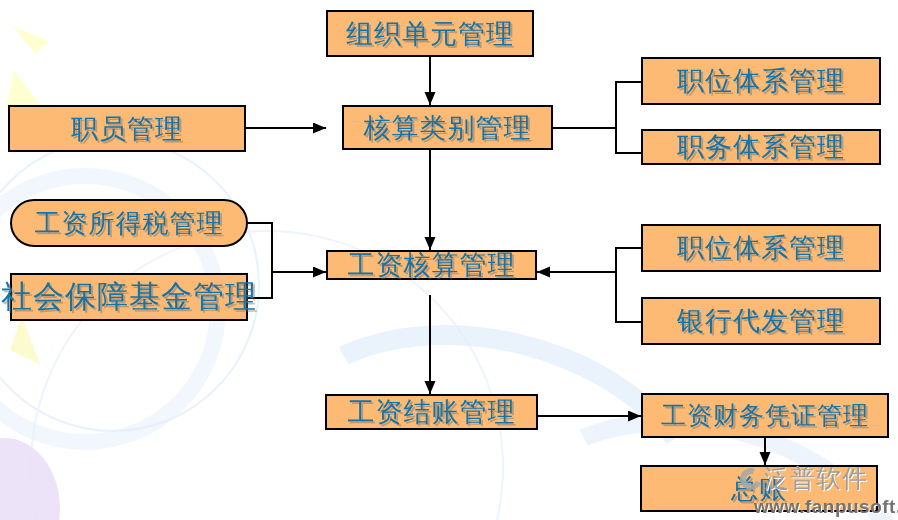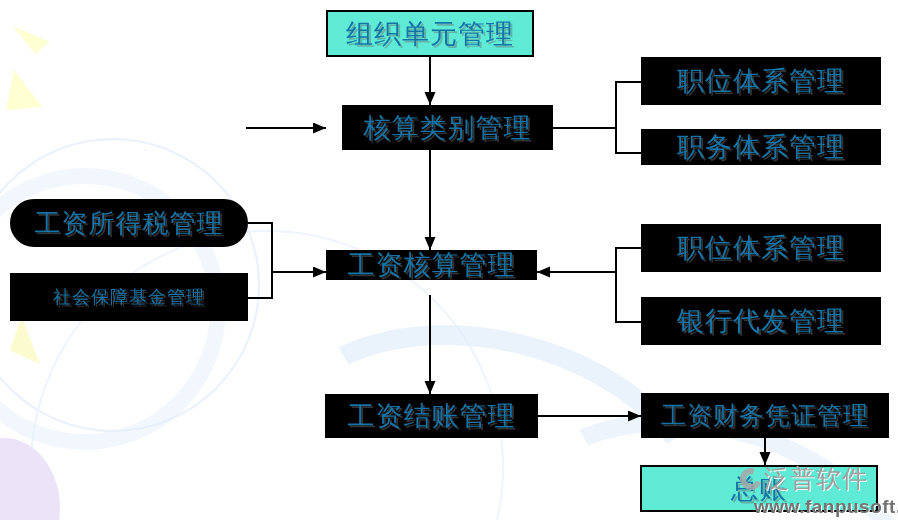--- a/index.html
+++ b/index.html
@@ -30,39 +30,39 @@
   .blob1 { left:-52px; top:438px; width:112px; height:140px; background:#eadef7;
           border-radius:50%; opacity:.85; }
 
   
   #edges { position:absolute; left:0; top:0; z-index:1; }
   #edges line { stroke:#000; stroke-width:2; }
 
   
   .node {
     position:absolute; z-index:2; box-sizing:border-box;
-    border:2px solid #000; background:#000000;
+    border:2px solid #000; background:#fdba74;
     display:flex; align-items:center; justify-content:center;
     font-size:27px; letter-spacing:1px; color:#1474a8;
     text-shadow:2px 2px 0 rgba(110,110,110,.45);
     white-space:nowrap;
   }
-  .node.gray { background:#5eead4; }
+  .node.gray { background:#fdba74; }
 
   #n-org_unit            { left:326px; top:10px;  width:208px; height:47px; }
   #n-employee            { left:8px;   top:105px; width:238px; height:47px; }
   #n-accounting_category { left:342px; top:105px; width:211px; height:45px; }
   #n-position_system     { left:641px; top:57px;  width:240px; height:48px; }
   #n-job_system          { left:641px; top:129px; width:240px; height:36px; }
   #n-income_tax          { left:10px;  top:199px; width:238px; height:48px; font-size:26px;border-radius:24px; }
-  #n-social_security     { left:10px;  top:273px; width:238px; height:48px; font-size:18px; }
+  #n-social_security     { left:10px;  top:273px; width:238px; height:48px; font-size:31px; }
   #n-salary_accounting   { left:326px; top:250px; width:211px; height:30px; }
   #n-salary_payment      { left:641px; top:224px; width:240px; height:48px; }
   #n-bank_payment        { left:641px; top:297px; width:240px; height:48px;text-align:center; }
-  #n-salary_settlement   { left:325px; top:394px; width:213px; height:44px; }
+  #n-salary_settlement   { left:325px; top:394px; width:213px; height:36px; }
   #n-salary_voucher      { left:641px; top:393px; width:248px; height:45px; font-size:25px; }
   #n-general_ledger      { left:640px; top:465px; width:238px; height:47px; }
 
   
   .watermark { position:absolute; z-index:3; left:740px; top:462px; width:158px; text-align:left; }
   .wm-row { display:flex; align-items:center;font-family:Liberation Mono, monospace; }
   .wm-logo { display:inline-block; width:22px; height:22px; box-sizing:border-box;
              border:6px solid #a7a7a7; border-right-color:transparent; border-radius:50%;
              transform:rotate(-25deg); opacity:.85; }
   .wm-brand { font-size:25px; color:#9d9d9d; letter-spacing:1px; margin-left:2px;
@@ -115,20 +115,21 @@
     <line x1="616" y1="272" x2="537" y2="272" marker-end="url(#ah)"></line>
 
     <line x1="430" y1="295" x2="430" y2="394" marker-end="url(#ah)"></line>
 
     <line x1="538" y1="416" x2="641" y2="416" marker-end="url(#ah)"></line>
 
     <line x1="765" y1="438" x2="765" y2="465" marker-end="url(#ah)"></line>
   </svg>
 
   <div class="node gray" id="n-org_unit">组织单元管理</div>
+  <div class="node gray" id="n-employee">职员管理</div>
   <div class="node" id="n-accounting_category">核算类别管理</div>
   <div class="node" id="n-position_system">职位体系管理</div>
   <div class="node" id="n-job_system">职务体系管理</div>
   <div class="node" id="n-income_tax">工资所得税管理</div>
   <div class="node" id="n-social_security">社会保障基金管理</div>
   <div class="node" id="n-salary_accounting">工资核算管理</div>
   <div class="node" id="n-salary_payment">职位体系管理</div>
   <div class="node" id="n-bank_payment">银行代发管理</div>
   <div class="node" id="n-salary_settlement">工资结账管理</div>
   <div class="node" id="n-salary_voucher">工资财务凭证管理</div>

